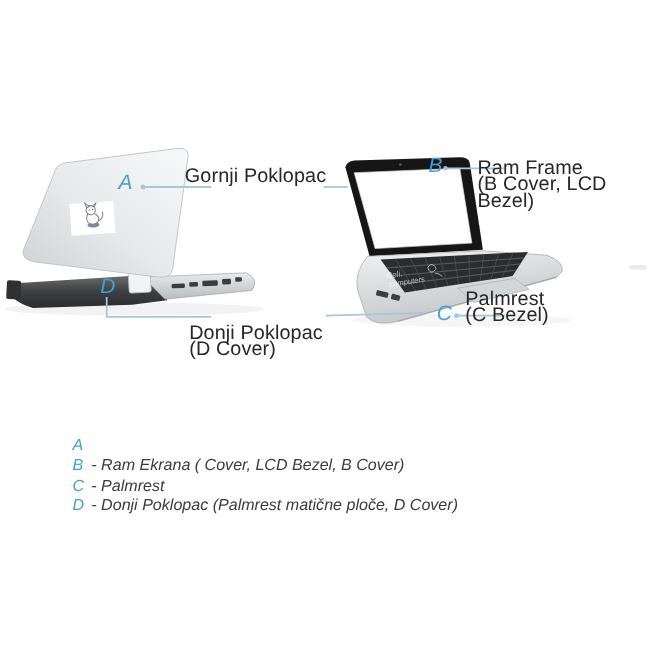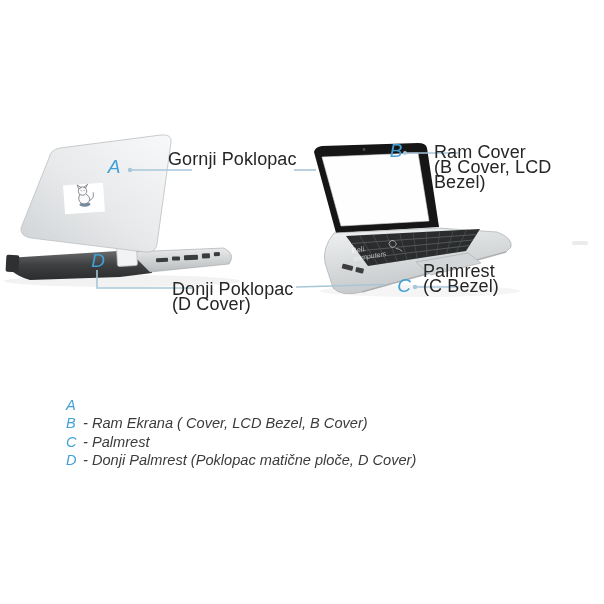--- a/index.html
+++ b/index.html
@@ -136,43 +136,43 @@
 
   <div class="marker" style="left:101px;top:157px;">A</div>
   <div class="marker" style="left:383px;top:141px;">B</div>
   <div class="marker" style="left:391px;top:276px;">C</div>
   <div class="marker" style="left:85px;top:251px;">D</div>
 
   <div class="callout" style="left:168px;top:152px;">
     <div>Gornji Poklopac</div>
   </div>
   <div class="callout" style="left:434px;top:145px;">
-    <div>Ram Cover</div>
+    <div>Ram Frame</div>
     <div>(B Cover, LCD Bezel)</div>
   </div>
   <div class="callout" style="left:423px;top:264px;">
     <div>Palmrest</div>
     <div>(C Bezel)</div>
   </div>
-  <div class="callout" style="left:172px;top:282px;">
+  <div class="callout" style="left:172px;top:295px;">
     <div>Donji Poklopac</div>
     <div>(D Cover)</div>
   </div>
 
   <div class="legend">
     <div class="legend-row">
       <span class="legend-letter">A</span>
     </div>
     <div class="legend-row">
       <span class="legend-letter">B</span>
       <span>- Ram Ekrana ( Cover, LCD Bezel, B Cover)</span>
     </div>
     <div class="legend-row">
       <span class="legend-letter">C</span>
       <span>- Palmrest</span>
     </div>
     <div class="legend-row">
       <span class="legend-letter">D</span>
-      <span>- Donji Palmrest (Poklopac matične ploče, D Cover)</span>
+      <span>- Donji Poklopac (Palmrest matične ploče, D Cover)</span>
     </div>
   </div>
 
 </div>
 
 </body></html>

